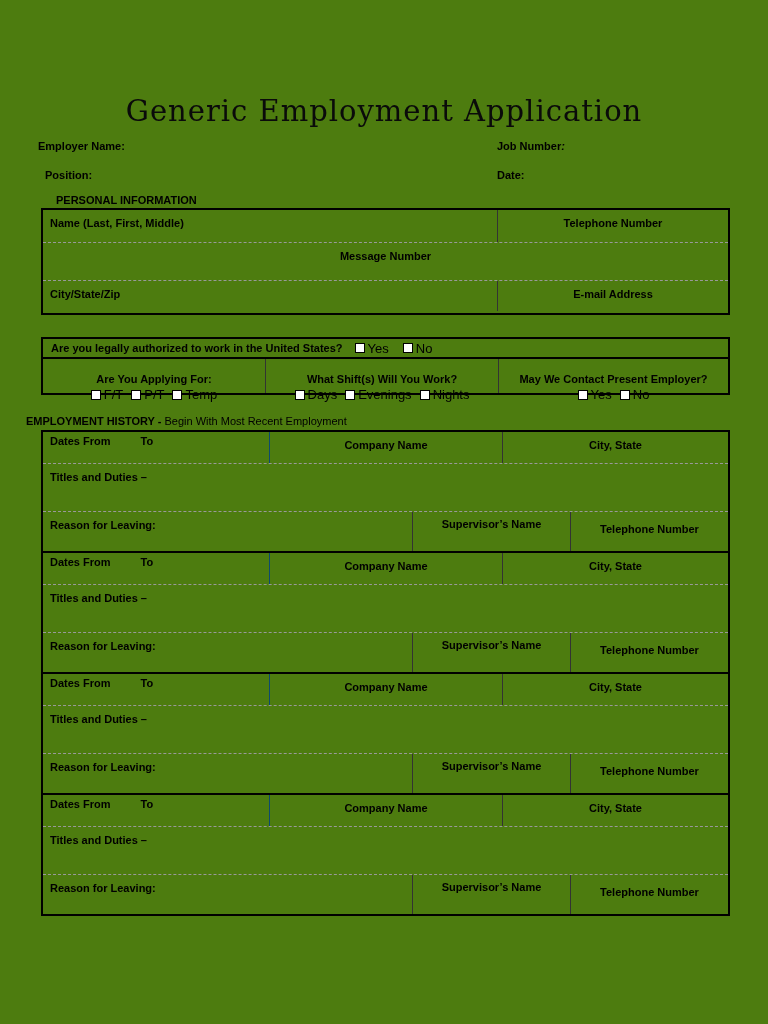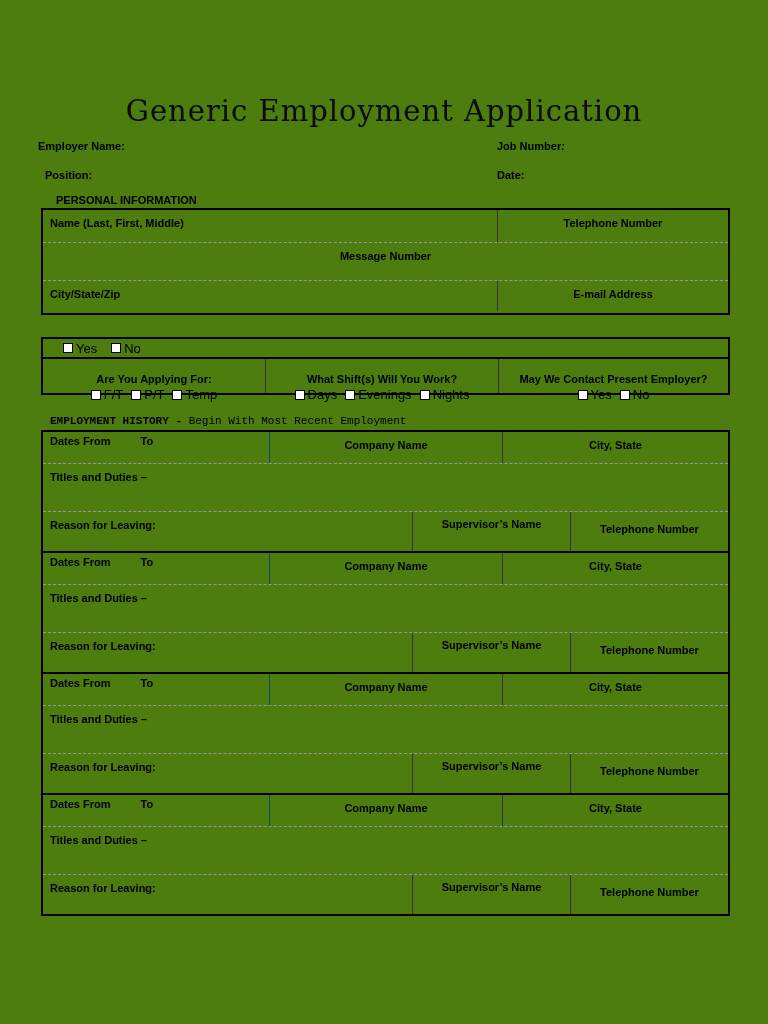--- a/index.html
+++ b/index.html
@@ -80,20 +80,21 @@
       <div class="pright"><span class="lbl">Message Number</span></div>
     </div>
     <div class="prow" style="height:31px;">
       <div class="pleft"><span class="lbl">City/State/Zip</span></div>
       <div class="pright"><span class="lbl">E-mail Address</span></div>
     </div>
   </div>
 
   <div class="atable">
     <div class="arow1">
+      <span class="lbl">Are you legally authorized to work in the United States?</span>
       <span class="q-opts">
         <span class="opt">
             <span class="cb"></span>
             <span>Yes</span>
           </span>
         <span class="opt">
             <span class="cb"></span>
             <span>No</span>
           </span>
       </span>
@@ -143,21 +144,21 @@
             </span>
           <span class="opt">
               <span class="cb"></span>
               <span>No</span>
             </span>
         </div>
       </div>
     </div>
   </div>
 
-  <div class="abs" style="left:50px; top:415px; font-size:11px;font-family:Liberation Mono, monospace;">
+  <div class="abs" style="left:26px; top:415px; font-size:11px;">
     <span class="lbl">EMPLOYMENT HISTORY - </span><span class="reg">Begin With Most Recent Employment</span>
   </div>
 
   <div class="eblocks">
 
     <div class="eblock">
       <div class="erow1">
         <div class="ec1">
             <span class="lbl">Dates From</span>
             <span class="lbl to-label">To</span>

